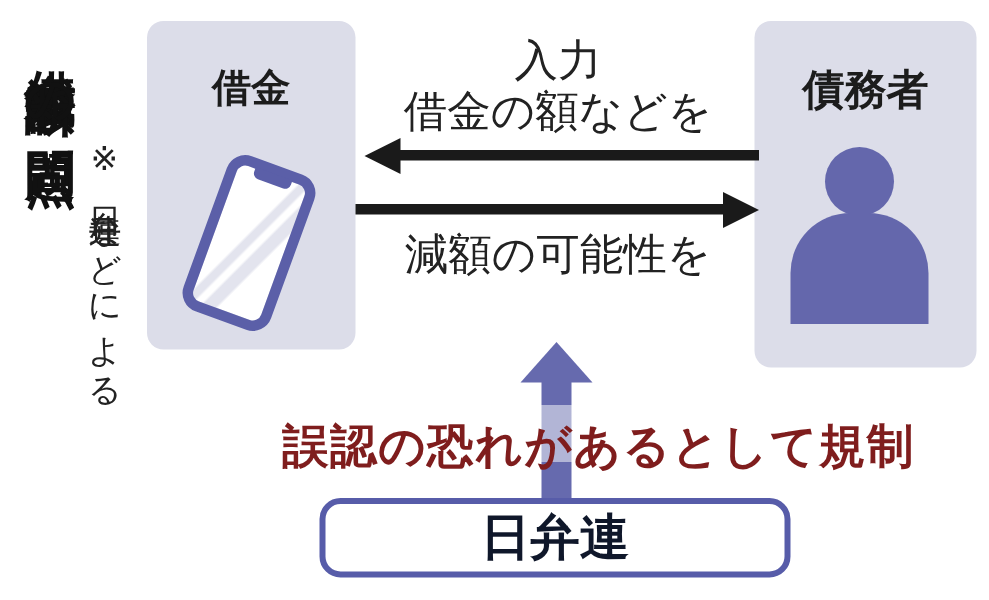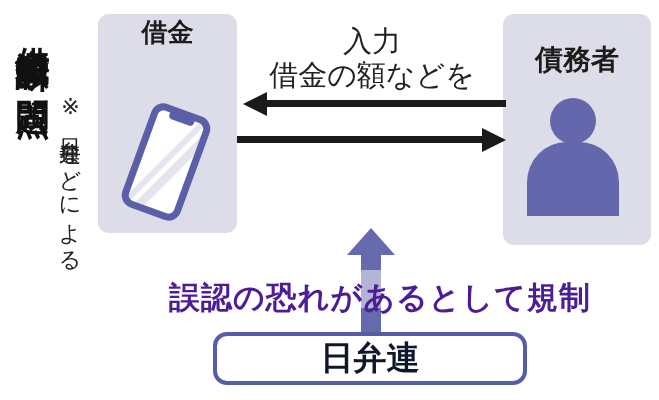--- a/index.html
+++ b/index.html
@@ -19,21 +19,21 @@
     left:55px;top:94px;height:245px;
     writing-mode:vertical-rl;text-orientation:upright;
     font-size:22px;letter-spacing:2px;color:#222;
   }
 
   
   .panel{background:#dcdde9;border-radius:11px;}
   .panel-service{left:98px;top:14px;width:139px;height:219px;}
   .panel-debtor{left:503px;top:14px;width:148px;height:231px;}
   .panel-label{width:100%;text-align:center;color:#1c1c1c;font-weight:600;}
-  .service-label{padding-top:2px;font-size:26px;line-height:32px;}
+  .service-label{padding-top:28px;font-size:26px;line-height:32px;}
   .debtor-label{padding-top:27px;font-size:28px;}
 
   
   .phone{
     left:135px;top:107px;width:62px;height:110px;box-sizing:border-box;
     border:7px solid #5b5fa8;border-radius:13px;transform:rotate(20deg);
     background:linear-gradient(115deg,#ffffff 44%,#e3e4ee 46% 51%,#ffffff 53% 57%,#e3e4ee 59% 67%,#ffffff 69%);
   }
   .notch{
     position:absolute;top:-1px;left:50%;transform:translateX(-50%);
@@ -68,22 +68,22 @@
     border-left:24px solid transparent;border-right:24px solid transparent;
     border-bottom:27px solid #666aae;
   }
   .reg-shaft{
     left:361px;top:254px;width:20px;height:80px;z-index:1;
     background:linear-gradient(to bottom,#666aae 0 16px,#b2b5d6 16px 54px,#666aae 54px);
   }
 
   
   .reg-text{
-    left:150px;top:277px;width:460px;z-index:5;text-align:center;
-    font-size:31px;font-weight:bold;letter-spacing:1px;color:#4c1d95;
+    left:150px;top:277px;width:460px;z-index:5;text-align:right;
+    font-size:31px;font-weight:bold;letter-spacing:1px;color:#7f1d1d;
   }
 
   
   .source-box{
     left:213px;top:332px;width:314px;height:53px;box-sizing:border-box;z-index:2;
     background:#ffffff;border:4px solid #575ca9;border-radius:14px;
     display:flex;align-items:center;justify-content:center;
   }
   .source-box span{font-size:33px;font-weight:bold;color:#0f172a;}
 </style>
@@ -113,20 +113,21 @@
   <div class="abs flow-text flow-top-text">
     <div>入力</div>
     <div>借金の額などを</div>
   </div>
   <div class="abs shaft-h shaft-top"></div>
   <div class="abs head-left"></div>
 
   <div class="abs shaft-h shaft-bottom"></div>
   <div class="abs head-right"></div>
   <div class="abs flow-text flow-bottom-text">
+    <div>減額の可能性を</div>
   </div>
 
   <div class="abs reg-head"></div>
   <div class="abs reg-shaft"></div>
 
   <div class="abs reg-text">誤認の恐れがあるとして規制</div>
 
   <div class="abs source-box">
     <span>日弁連</span>
   </div>

